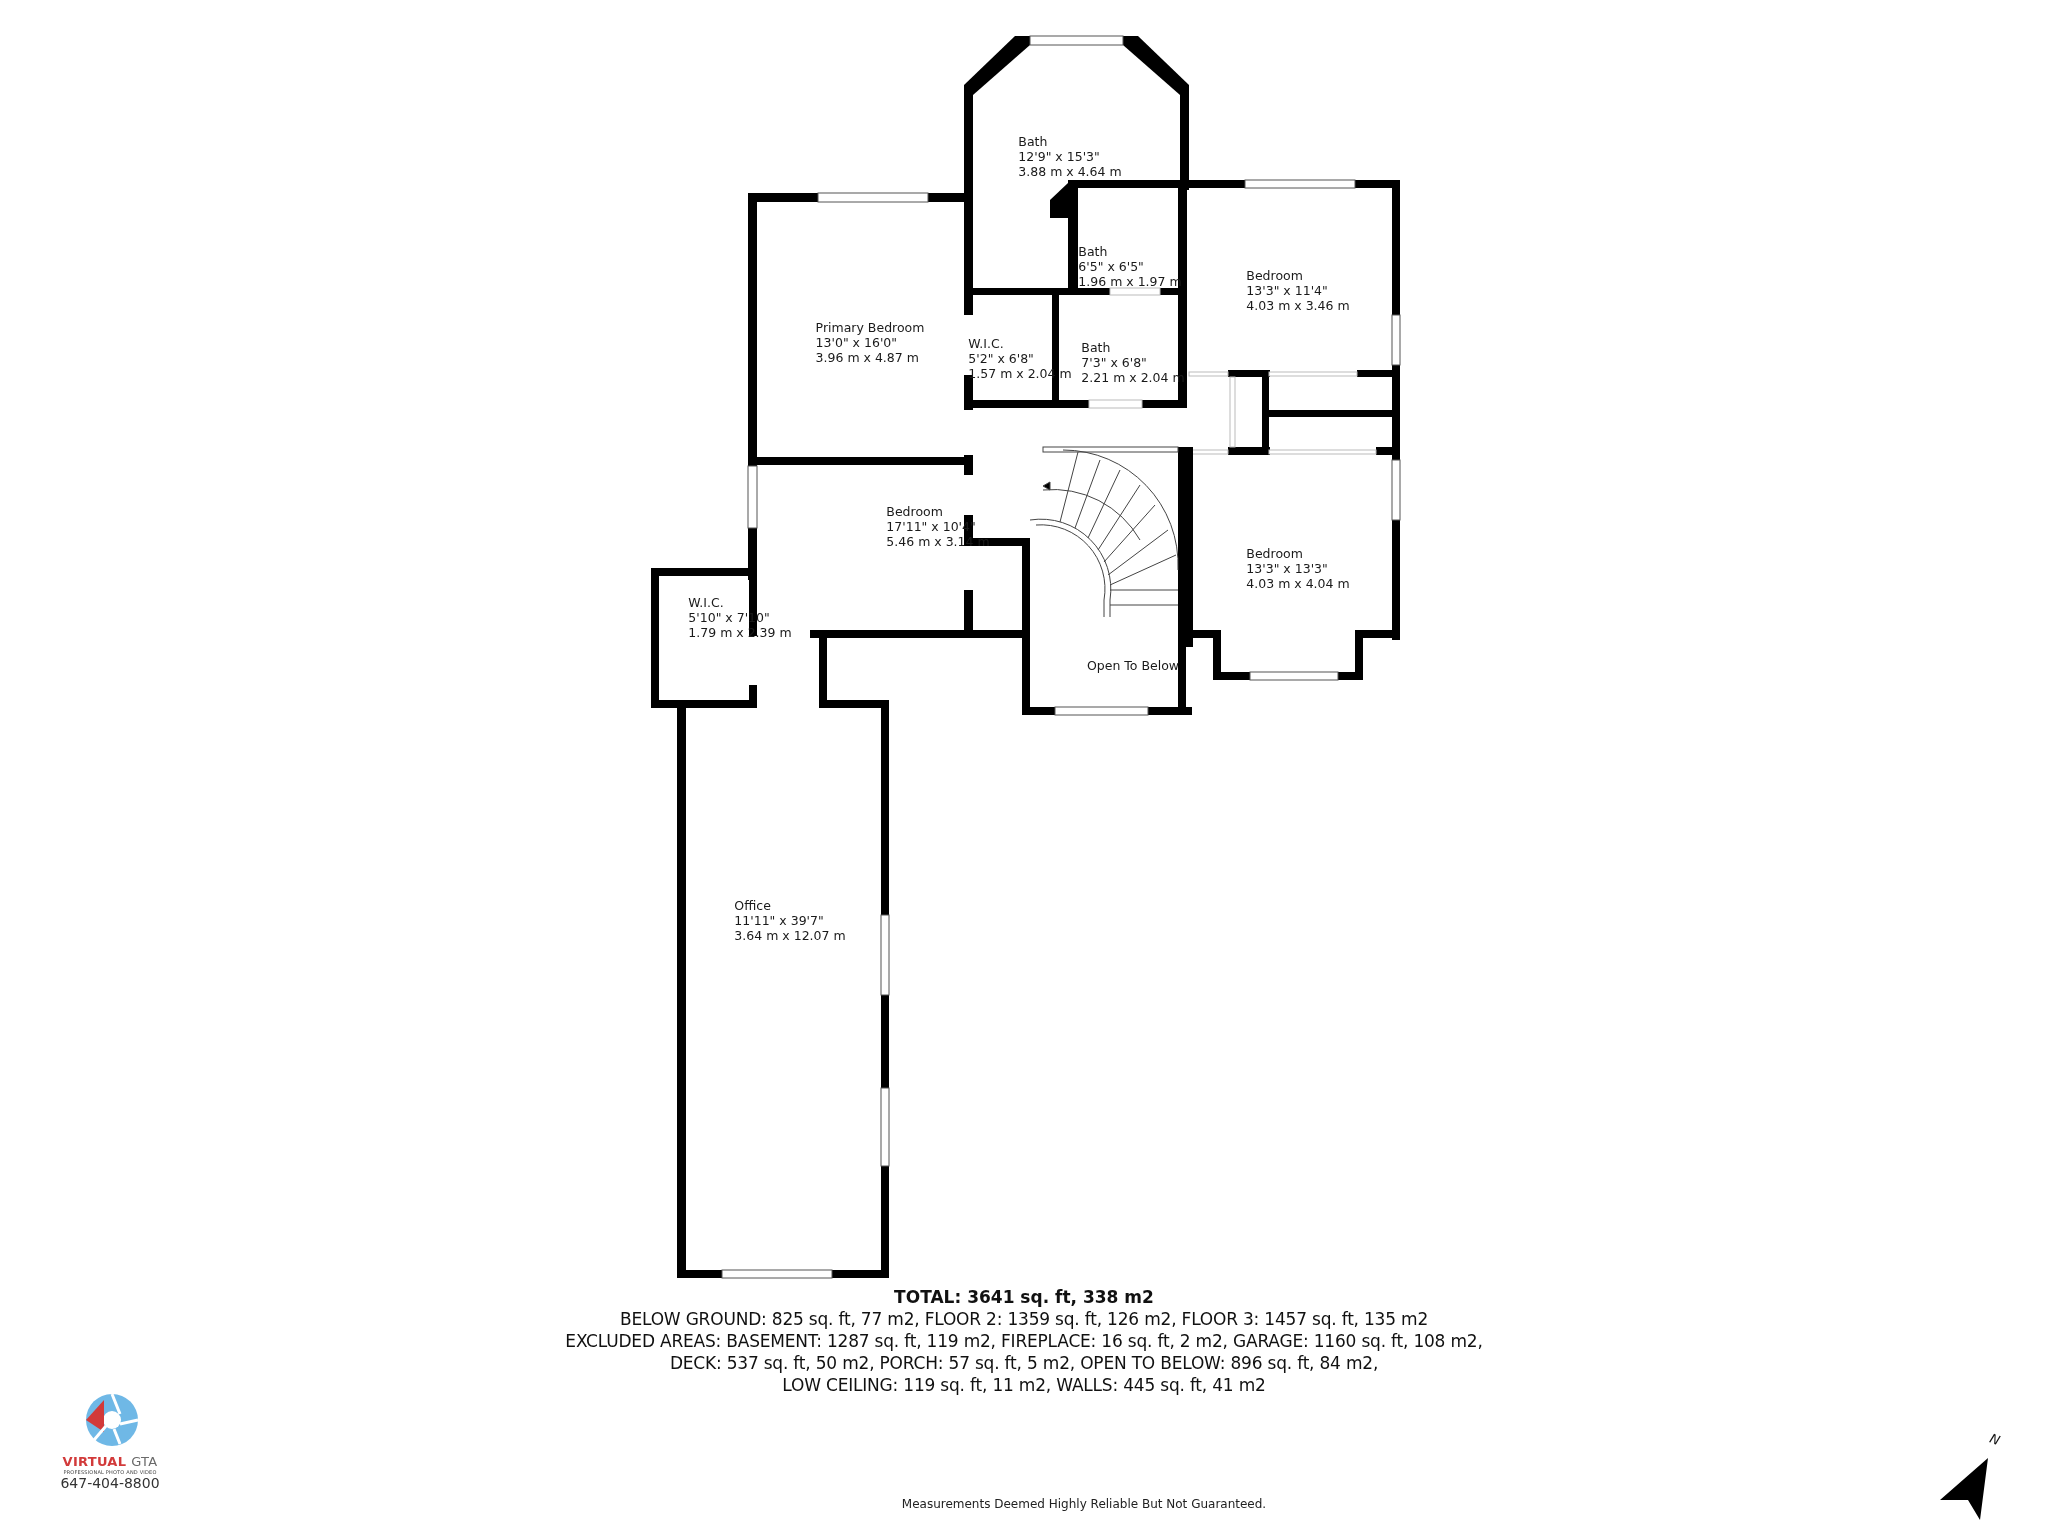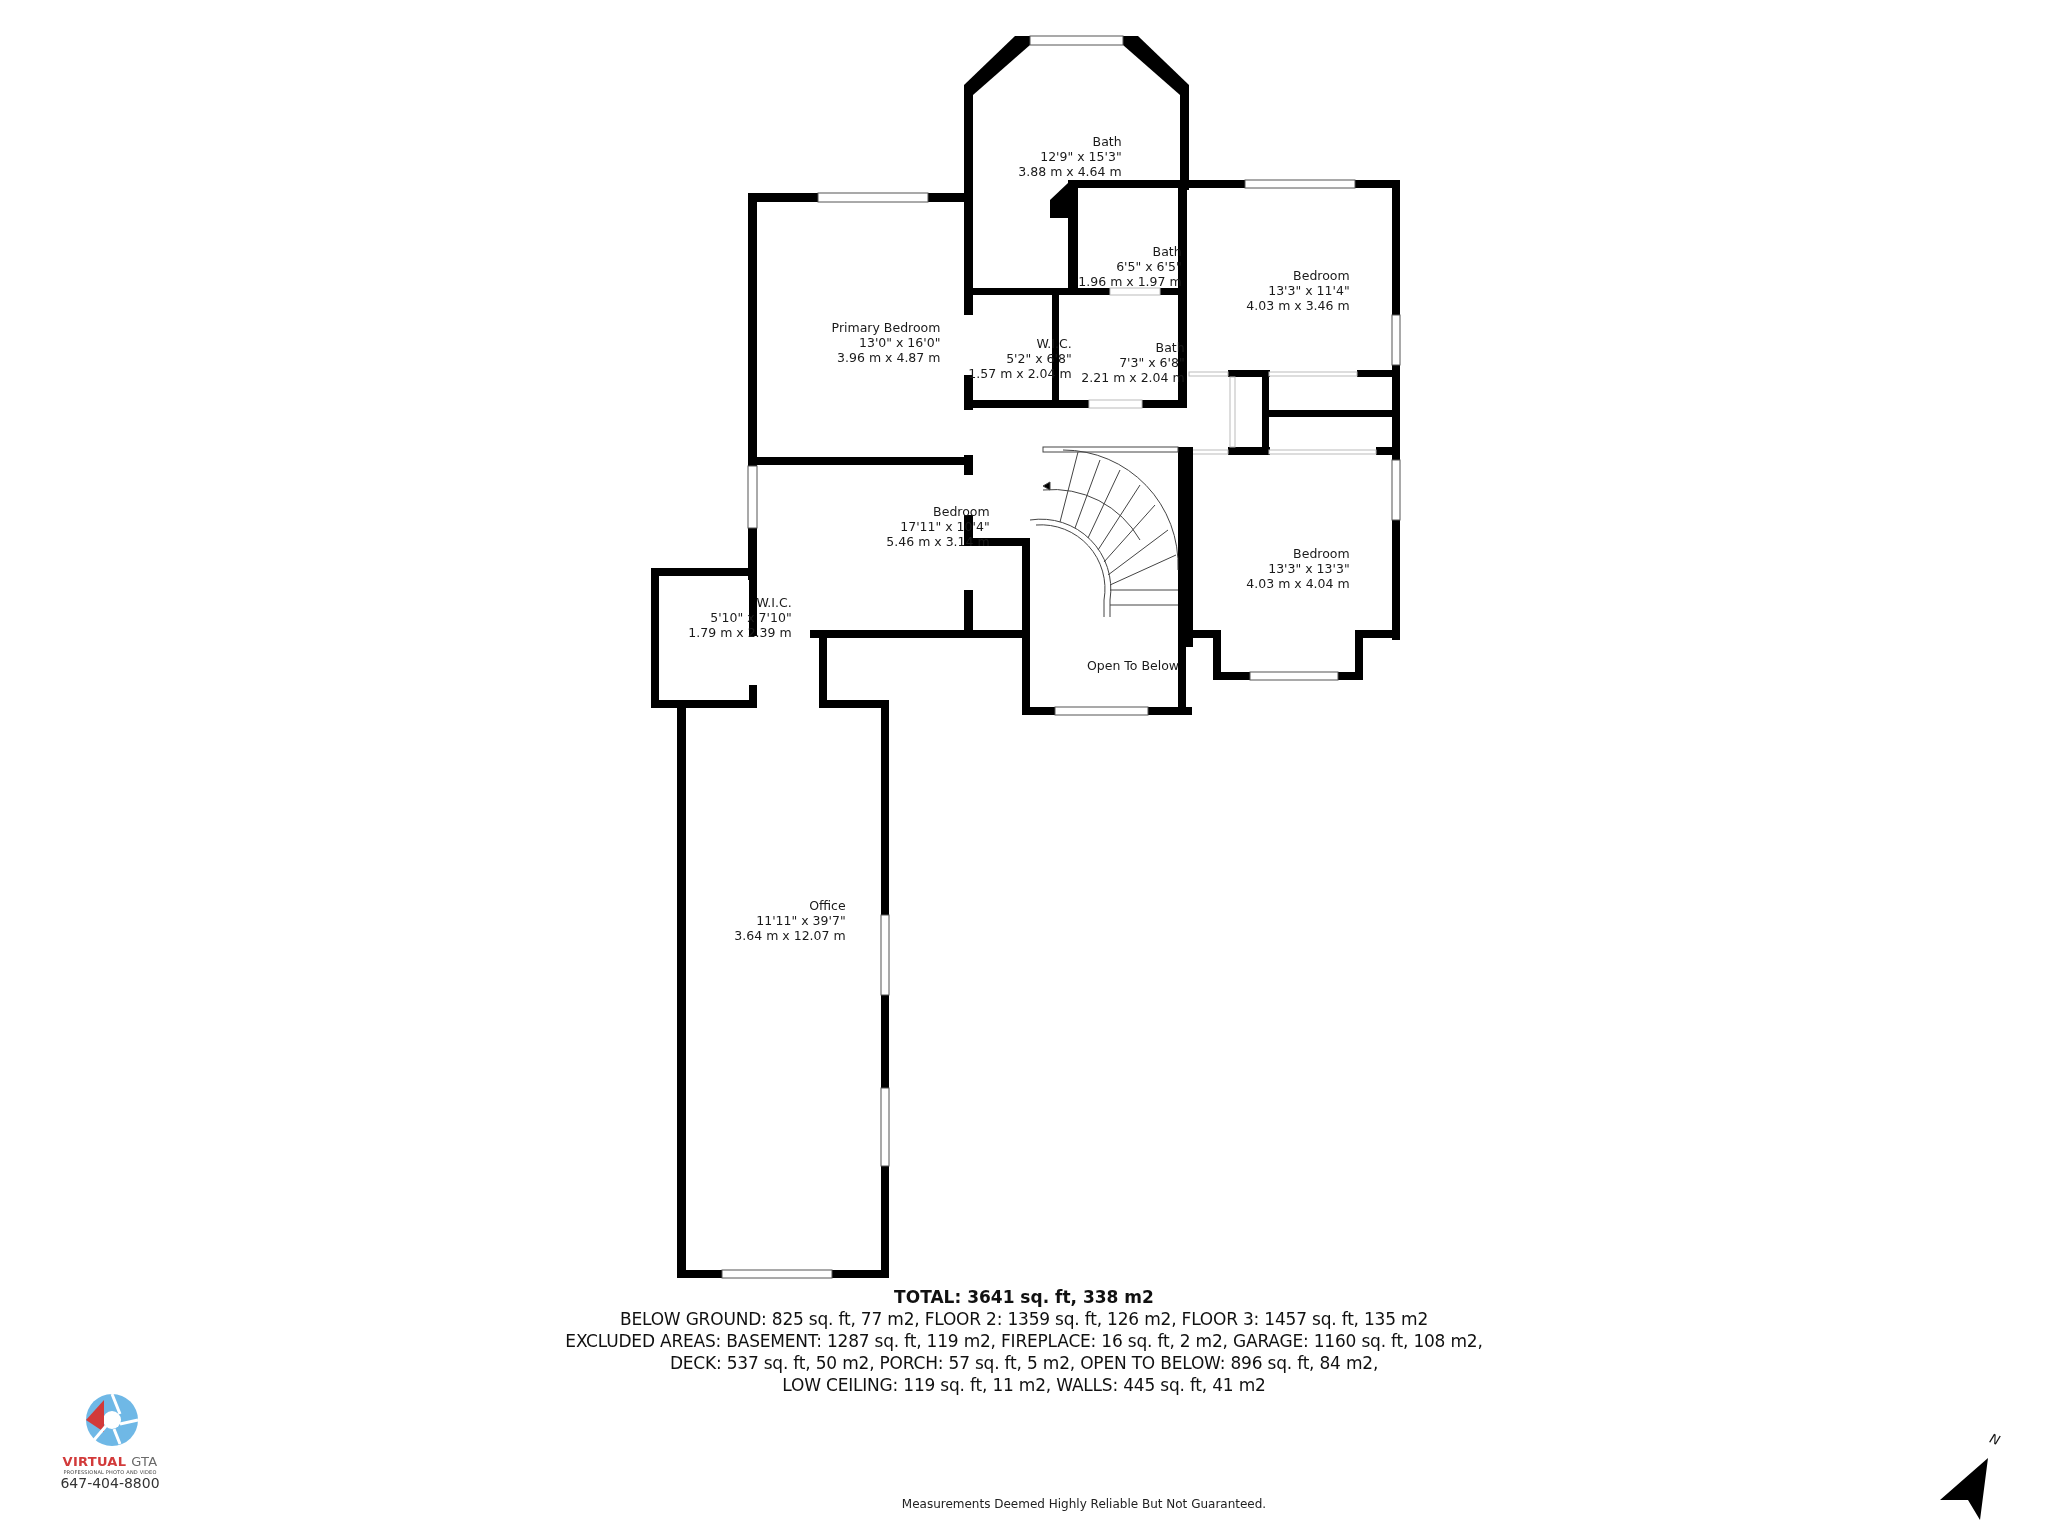--- a/index.html
+++ b/index.html
@@ -1,18 +1,18 @@
 <!DOCTYPE html>
 <html><head>
 <meta charset="utf-8">
 <style>
   html, body { margin:0; padding:0; background:#ffffff; }
   body { width:2048px; height:1536px; position:relative; overflow:hidden; font-family:"DejaVu Sans", sans-serif; color:#111; }
   #plan { position:absolute; left:0; top:0; }
-  .room-label { position:absolute; text-align:right; font-size:12.5px; line-height:15px; color:#1a1a1a; white-space:nowrap; transform:translateX(-50%); }
+  .room-label { position:absolute; text-align:left; font-size:12.5px; line-height:15px; color:#1a1a1a; white-space:nowrap; transform:translateX(-50%); }
   .room-label span { display:block; }
   .summary { position:absolute; left:0; width:2048px; top:1286px; text-align:center; font-family:"DejaVu Sans", sans-serif; color:#111; }
   .summary .total { font-weight:bold; font-size:17px; line-height:22px; }
   .summary .line { font-size:17px; line-height:22px; letter-spacing:-0.2px; }
   .disclaimer { position:absolute; left:0; width:2048px; top:1497px; text-align:center; font-size:12px; color:#222; padding-left:120px; box-sizing:border-box; }
   .logo { position:absolute; left:40px; top:1392px; width:140px; text-align:center; }
   .logo .brand { font-size:13px; font-weight:bold; color:#d23a3a; margin-top:2px; letter-spacing:0.3px;}
   .logo .brand .gta { color:#6a6a6a; font-weight:normal;text-align:center; }
   .logo .tag { font-size:5px; color:#444; letter-spacing:0.2px; }
   .logo .phone { font-size:14px; color:#333; }
@@ -130,21 +130,21 @@
 <div class="room-label" style="left:1130px; top:244px;">
   <span>Bath</span>
   <span>6'5" x 6'5"</span>
   <span>1.96 m x 1.97 m</span>
 </div>
 <div class="room-label" style="left:1298px; top:268px;">
   <span>Bedroom</span>
   <span>13'3" x 11'4"</span>
   <span>4.03 m x 3.46 m</span>
 </div>
-<div class="room-label" style="left:870px; top:320px;margin-left:16px;">
+<div class="room-label" style="left:870px; top:320px;">
   <span>Primary Bedroom</span>
   <span>13'0" x 16'0"</span>
   <span>3.96 m x 4.87 m</span>
 </div>
 <div class="room-label" style="left:1020px; top:336px;">
   <span>W.I.C.</span>
   <span>5'2" x 6'8"</span>
   <span>1.57 m x 2.04 m</span>
 </div>
 <div class="room-label" style="left:1133px; top:340px;">

